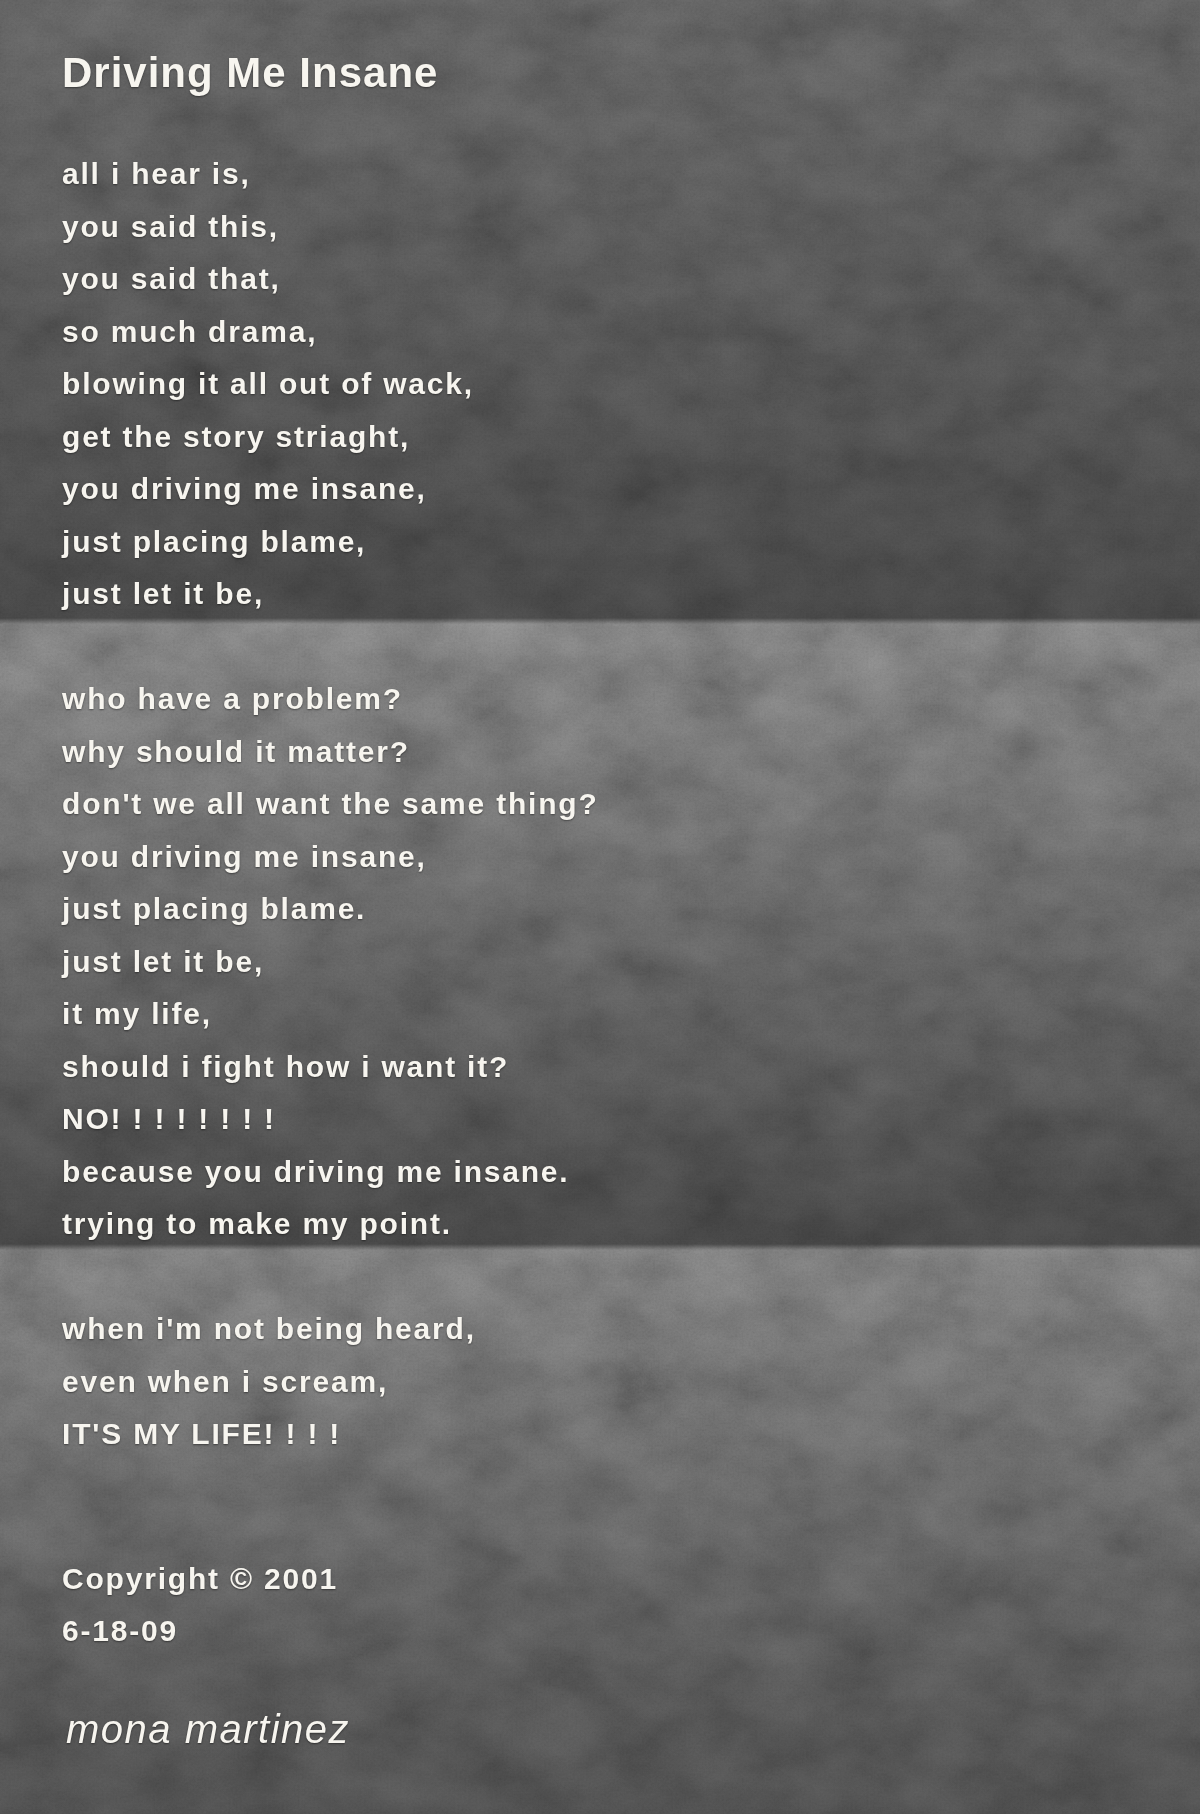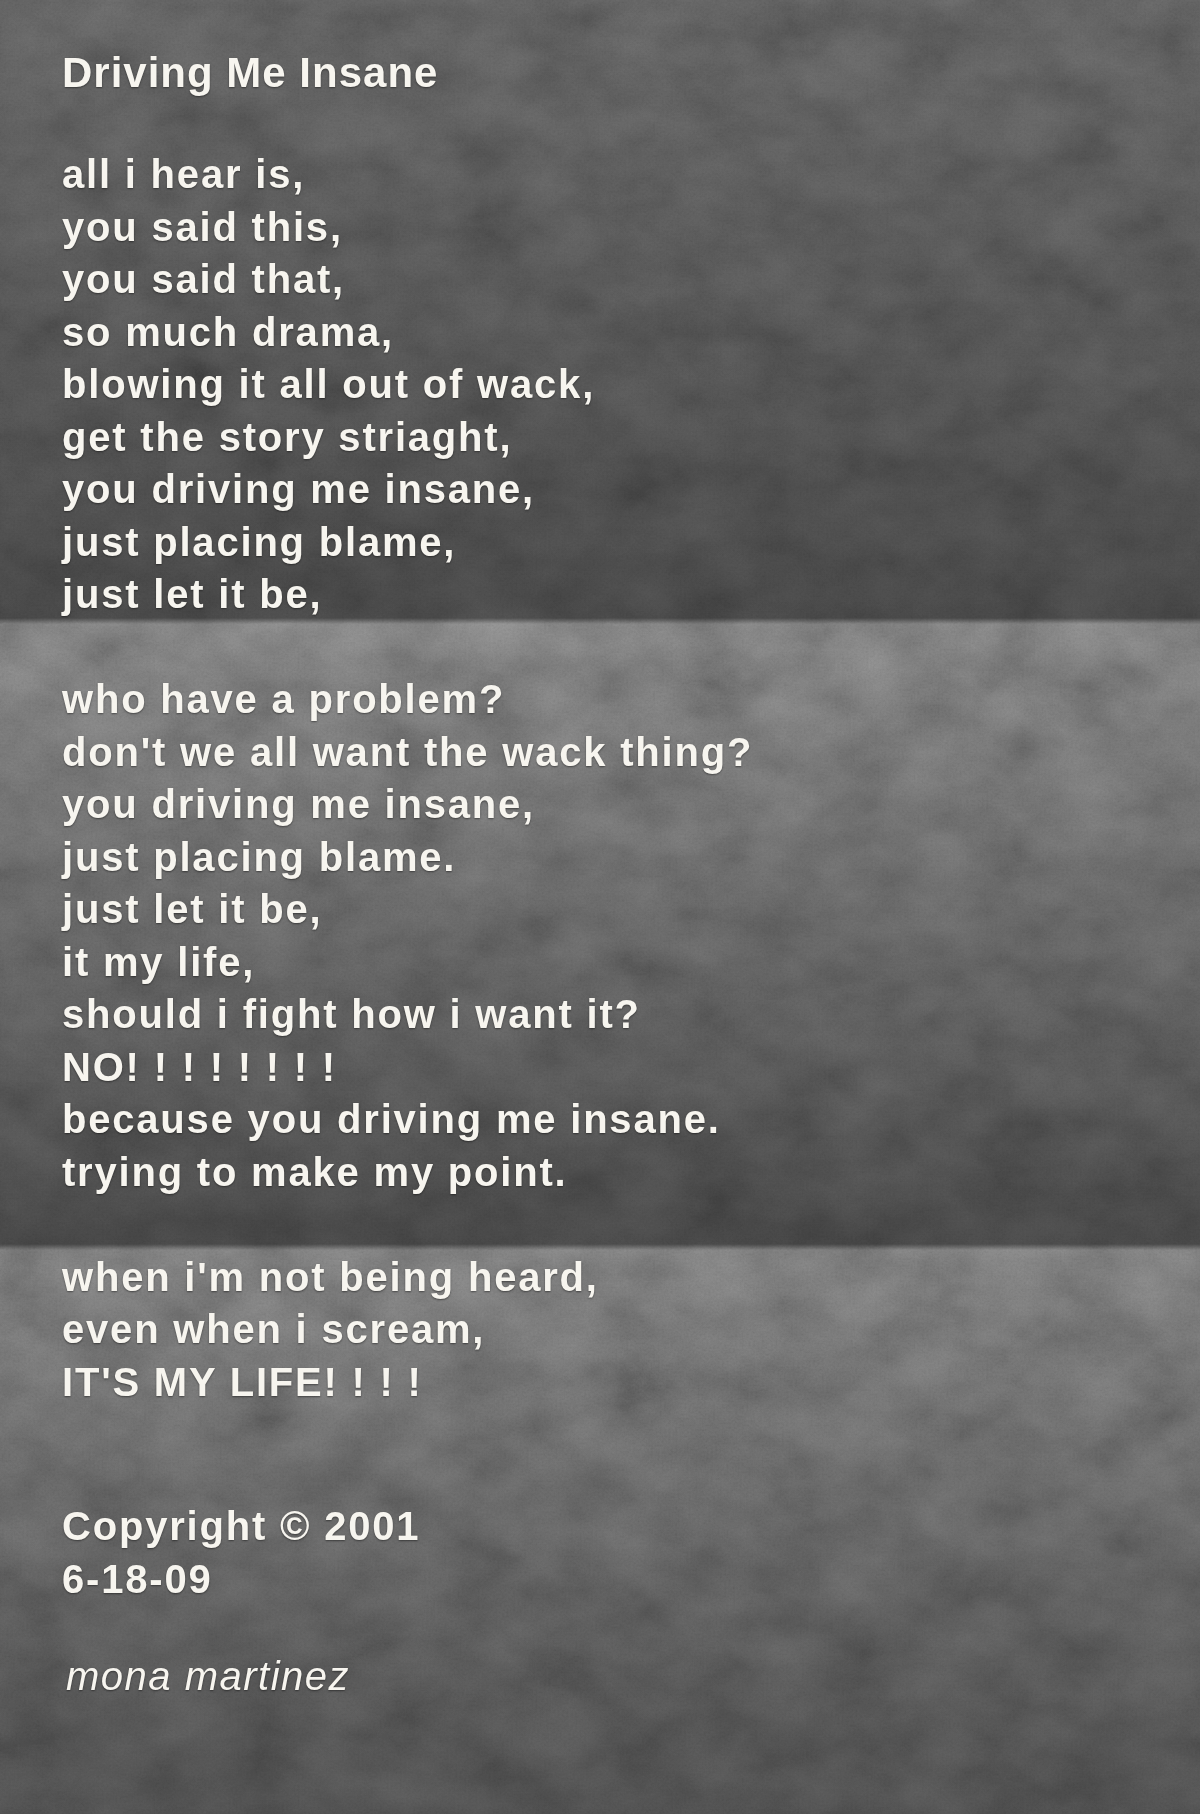--- a/index.html
+++ b/index.html
@@ -41,21 +41,21 @@
   h1.title {
     margin: 0;
     font-size: 42px;
     line-height: 60px;
     letter-spacing: 1px;
     font-weight: bold;
   }
   .stanza { margin: 0; }
   .stanza p, .copyright p {
     margin: 0;
-    font-size: 40px;
+    font-size: 30px;
     line-height: 52.5px;
     letter-spacing: 1.8px;
   }
   .stanza-1 { margin-top: 45px; }
   .stanza-2 { margin-top: 52.5px; }
   .stanza-3 { margin-top: 52.5px; }
   .copyright { margin-top: 92px; }
   .author {
     margin: 45px 0 0 4px;
     font-size: 40px;
@@ -102,21 +102,22 @@
       <p>so much drama,</p>
       <p>blowing it all out of wack,</p>
       <p>get the story striaght,</p>
       <p>you driving me insane,</p>
       <p>just placing blame,</p>
       <p>just let it be,</p>
     </section>
 
     <section class="stanza stanza-2">
       <p>who have a problem?</p>
-      <p>don't we all want the wack thing?</p>
+      <p>why should it matter?</p>
+      <p>don't we all want the same thing?</p>
       <p>you driving me insane,</p>
       <p>just placing blame.</p>
       <p>just let it be,</p>
       <p>it my life,</p>
       <p>should i fight how i want it?</p>
       <p>NO! ! ! ! ! ! ! !</p>
       <p>because you driving me insane.</p>
       <p>trying to make my point.</p>
     </section>
 

